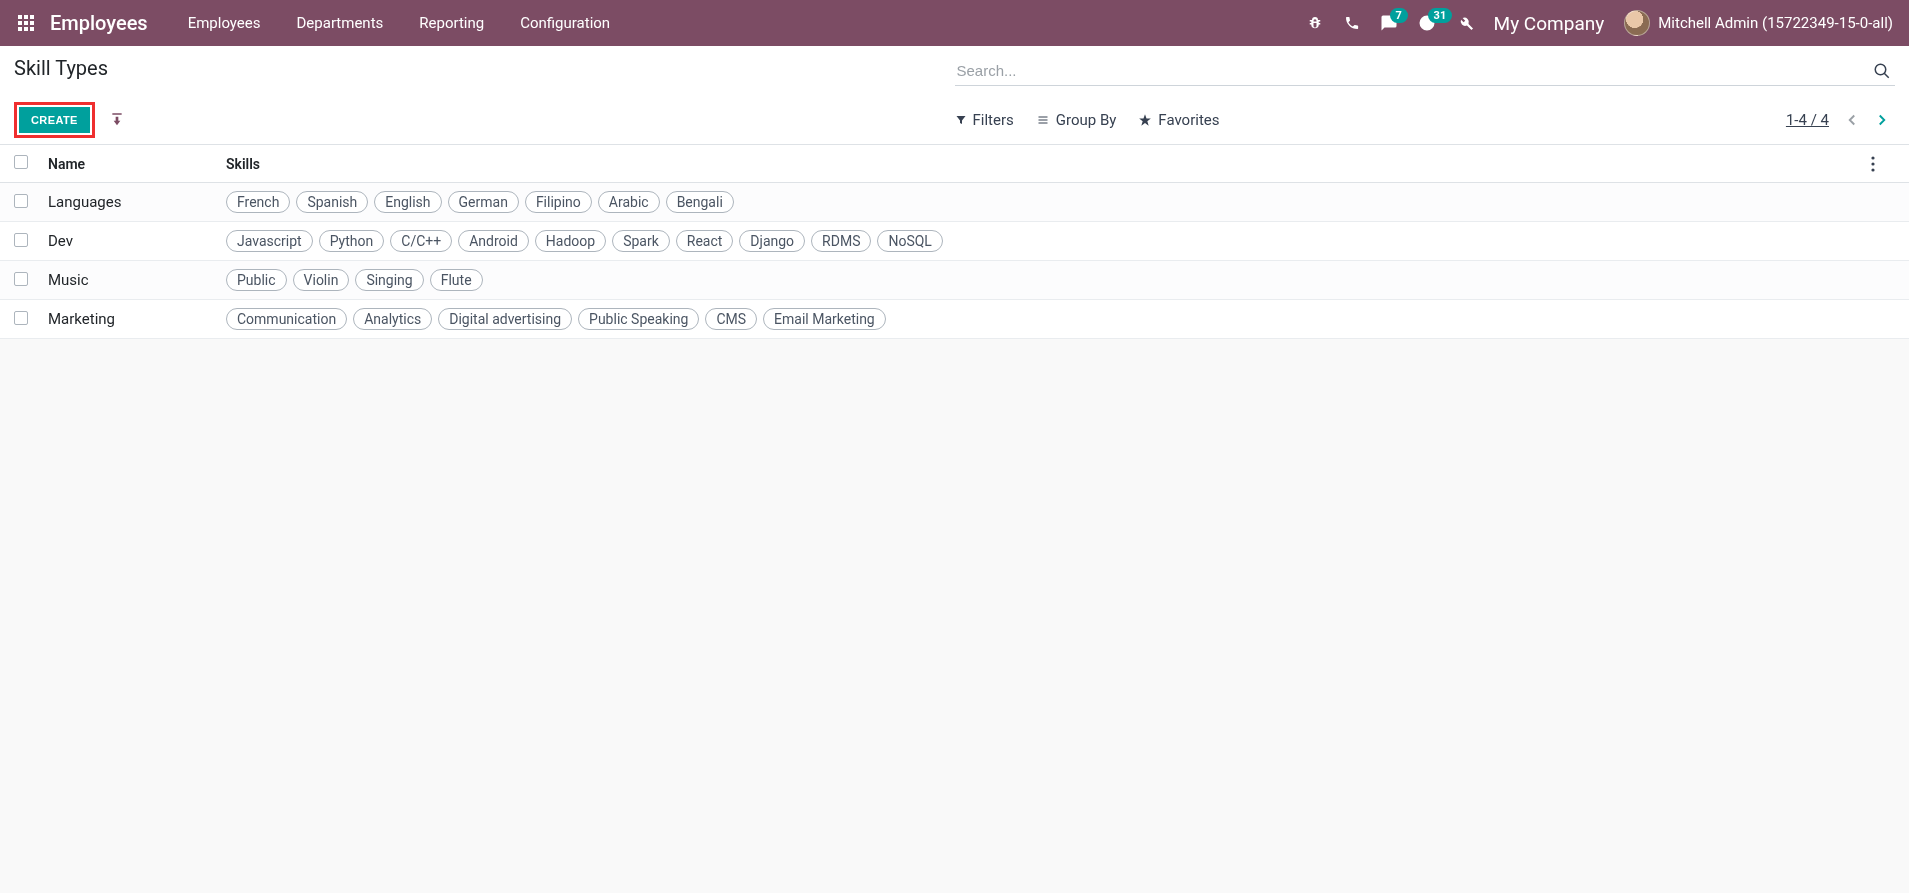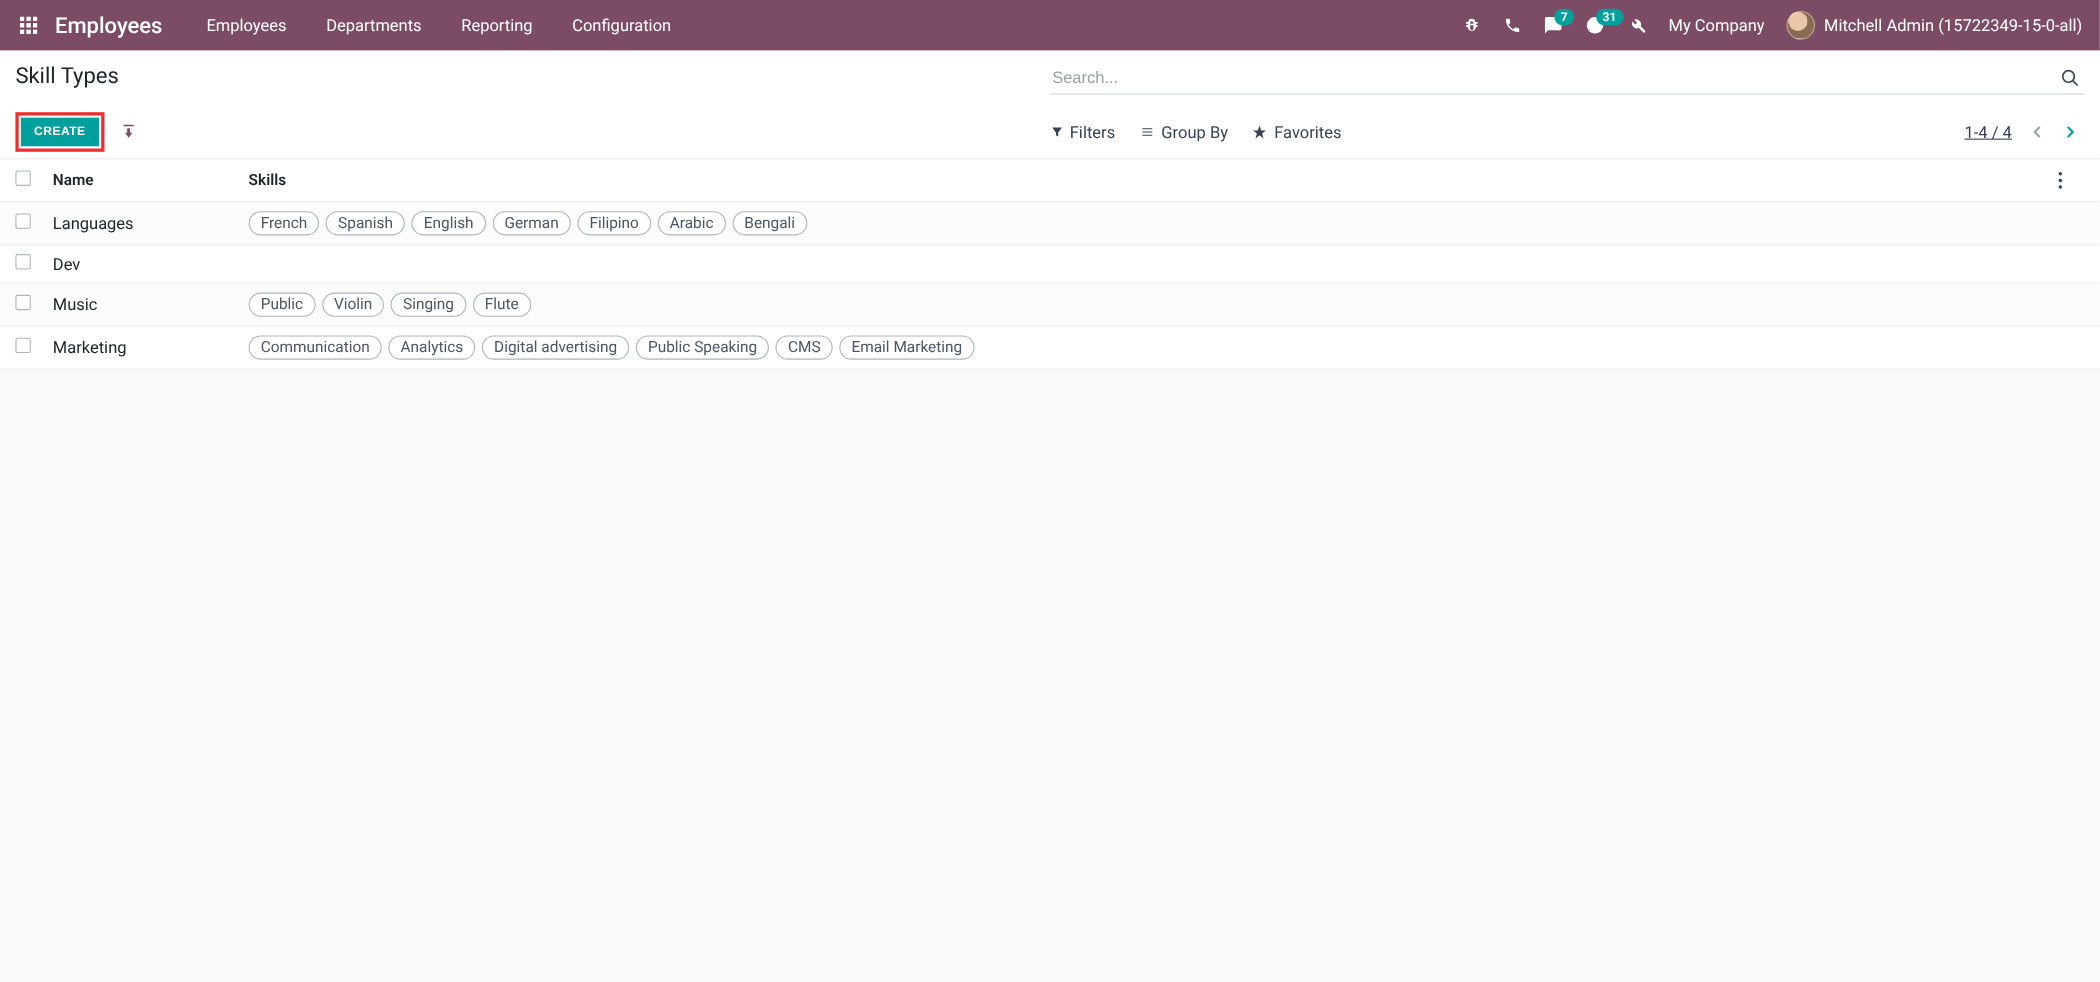--- a/index.html
+++ b/index.html
@@ -24,21 +24,21 @@
   .navbar .nav-links { display: flex; gap: 36px; }
   .navbar .nav-link { color: #fff; cursor: pointer; font-size: 15px; }
   .navbar .spacer { flex: 1; }
   .navbar .systray { display: flex; align-items: center; gap: 20px; }
   .navbar .systray .ico { cursor:pointer; display:flex; align-items:center; position:relative;}
   .badge-oval {
     position: absolute; top: -6px; left: 10px;
     background: #00A09D; color:#fff; font-size:11px; font-weight:700;
     border-radius: 10px; padding: 1px 6px; min-width: 10px; text-align:center;
   }
-  .navbar .company { color:#fff; font-size:15px; cursor:pointer; }
+  .navbar .company { color:#fff; font-size:19px; cursor:pointer; }
   .navbar .user { display:flex; align-items:center; gap:8px; cursor:pointer; color:#fff; font-size:15px;}
   .avatar {
     width: 26px; height: 26px; border-radius:50%;
     background: radial-gradient(circle at 40% 35%, #e9c7a8 0 40%, #8a6b52 41% 100%);
     border:1px solid rgba(255,255,255,0.4);
   }
 
   
   .control-panel {
     background: #fff;
@@ -258,20 +258,34 @@
             <span class="tag">Filipino</span>
             <span class="tag">Arabic</span>
             <span class="tag">Bengali</span>
           </div>
         </div>
         <div class="col-menu"></div>
       </div>
       <div class="row">
         <div class="col-check"><span class="checkbox"></span></div>
         <div class="col-name">Dev</div>
+        <div class="col-skills">
+          <div class="tags">
+            <span class="tag">Javascript</span>
+            <span class="tag">Python</span>
+            <span class="tag">C/C++</span>
+            <span class="tag">Android</span>
+            <span class="tag">Hadoop</span>
+            <span class="tag">Spark</span>
+            <span class="tag">React</span>
+            <span class="tag">Django</span>
+            <span class="tag">RDMS</span>
+            <span class="tag">NoSQL</span>
+          </div>
+        </div>
         <div class="col-menu"></div>
       </div>
       <div class="row">
         <div class="col-check"><span class="checkbox"></span></div>
         <div class="col-name">Music</div>
         <div class="col-skills">
           <div class="tags">
             <span class="tag">Public</span>
             <span class="tag">Violin</span>
             <span class="tag">Singing</span>

